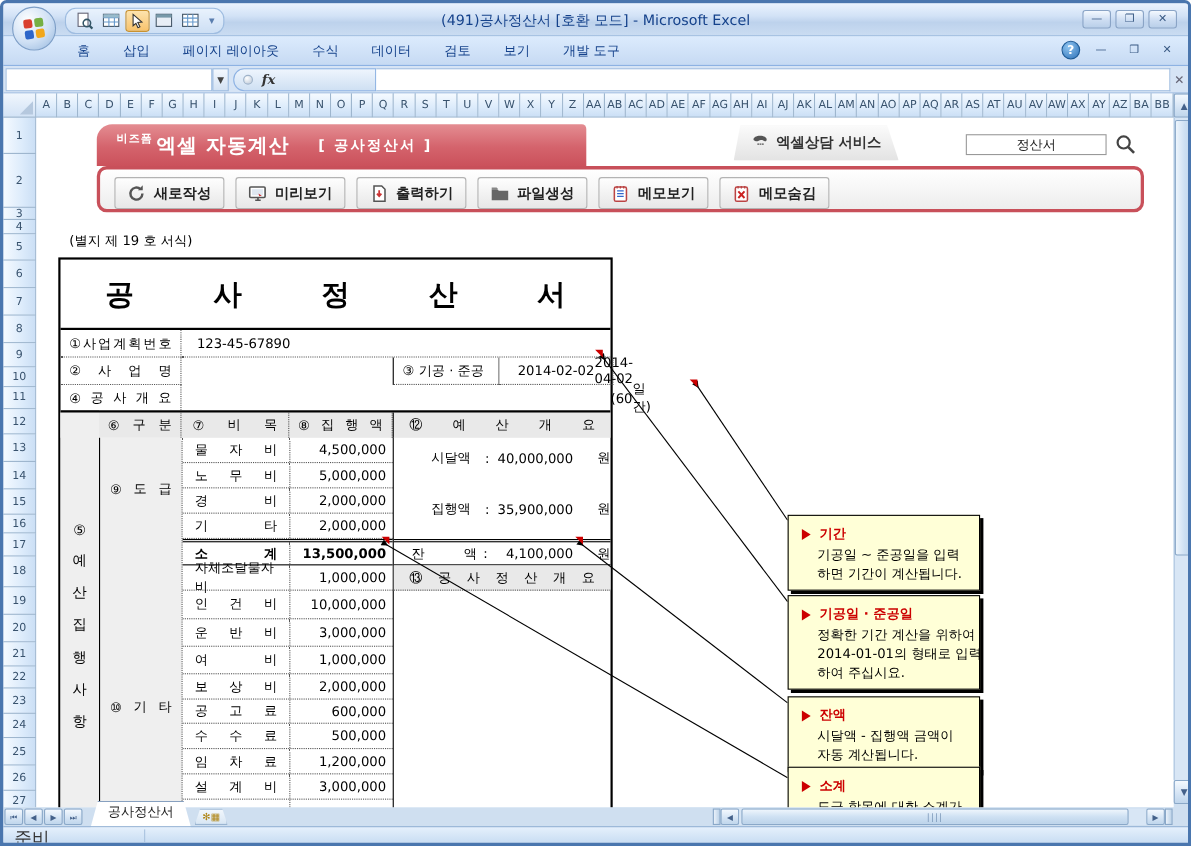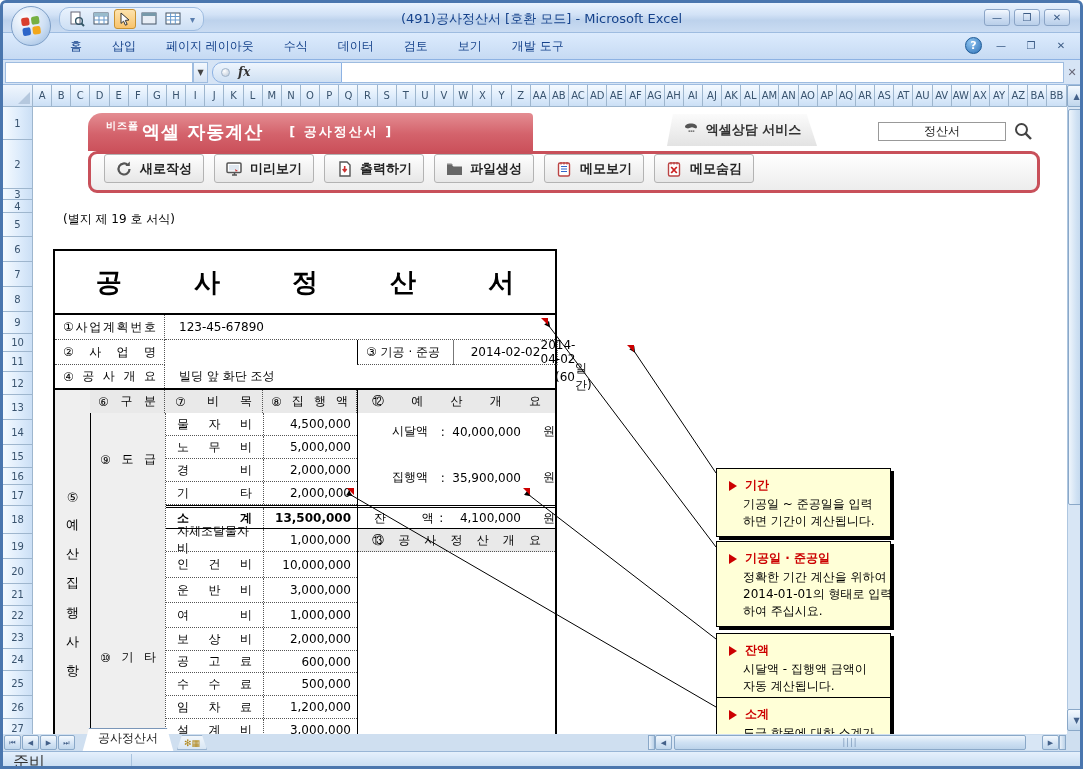--- a/index.html
+++ b/index.html
@@ -84,29 +84,29 @@
   #btab1 { left:497px; width:134px; }
   #btab2 { left:634px; width:150px; }
   #search-wrap { position:absolute; left:786px; top:2px; width:222px; height:42px; background:#fff; border-radius:10px 10px 0 0; }
   #search-input { position:absolute; left:845px; top:15px; width:128px; height:19px; border:1px solid #999;
     text-align:center; font-size:12px; color:#222; font-family:inherit; }
   #search-btn { position:absolute; left:980px; top:14px; width:20px; height:20px; }
 
   
   #toolband { position:absolute; left:55px; top:44px; width:952px; height:42px;
     border:3px solid #c8505a; border-radius:9px; background:linear-gradient(#ffffff,#ededed);
-    display:flex; align-items:flex-start; justify-content:space-between; padding:0 16px 0 13px; }
+    display:flex; align-items:flex-end; justify-content:space-between; padding:0 16px 0 13px; }
   .actgrp { display:flex; gap:10px; }
   .abtn { height:29px; display:inline-flex; align-items:center; gap:7px; padding:0 11px;
     background:linear-gradient(#fefefe,#e7e7e7); border:1px solid #b3b3b3; border-radius:3px;
     font-size:13px; font-weight:bold; color:#222; }
 
   
   #form-note { position:absolute; left:30px; top:104px; font-size:12px; color:#000; }
-  #ftable { position:absolute; left:20px; top:142px; width:504px; height:520px; border:2px solid #000; background:#fff; }
+  #ftable { position:absolute; left:20px; top:127px; width:504px; height:520px; border:2px solid #000; background:#fff; }
   .abs { position:absolute; }
   .cell { display:flex; align-items:center; font-size:12px; color:#000; }
   .spread { display:flex; justify-content:space-between; align-items:center; }
   #f-title { left:0; right:0; top:0; height:64px; display:flex; align-items:center; justify-content:center;
     font-size:26px; font-weight:bold; letter-spacing:18px; padding-left:18px; border-bottom:2px solid #000; }
   .dotR { border-right:1px dotted #555; }
   .dotB { border-bottom:1px dotted #555; }
   #r1 { top:64px; height:25px; } #r2 { top:89px; height:25px; } #r3 { top:114px; height:23px; }
   .frow-line { left:0; right:0; }
   #fhead { left:0; right:0; top:137px; height:25px; border-top:2px solid #000; background:#e9e9e9; display:flex; }
@@ -474,21 +474,20 @@
         <div class="abs cell dotB" style="left:502px;right:0;top:0;bottom:0;border-left:1px dotted #777;justify-content:center;">2014-04-02</div>
       </div>
       <div class="abs frow-line" id="r3">
         <div class="abs cell spread dotR" style="left:0;width:110px;top:0;bottom:0;padding:0 8px;" id="r3l">
             <span>④</span>
             <span>공</span>
             <span>사</span>
             <span>개</span>
             <span>요</span>
           </div>
-        <div class="abs cell" style="left:110px;width:380px;top:0;bottom:0;padding-left:14px;">빌딩 앞 화단 조성</div>
         <div class="abs cell" style="left:490px;right:0;top:0;bottom:0;">
           <span style="margin-left:10px">(</span>
           <span style="width:52px;text-align:center">60</span>
           <span>일간)</span>
         </div>
       </div>
 
       <div class="abs" id="fhead">
         <div class="cell spread dotR" style="width:75px;margin-left:35px;padding:0 8px;" id="h1">
             <span>⑥</span>

